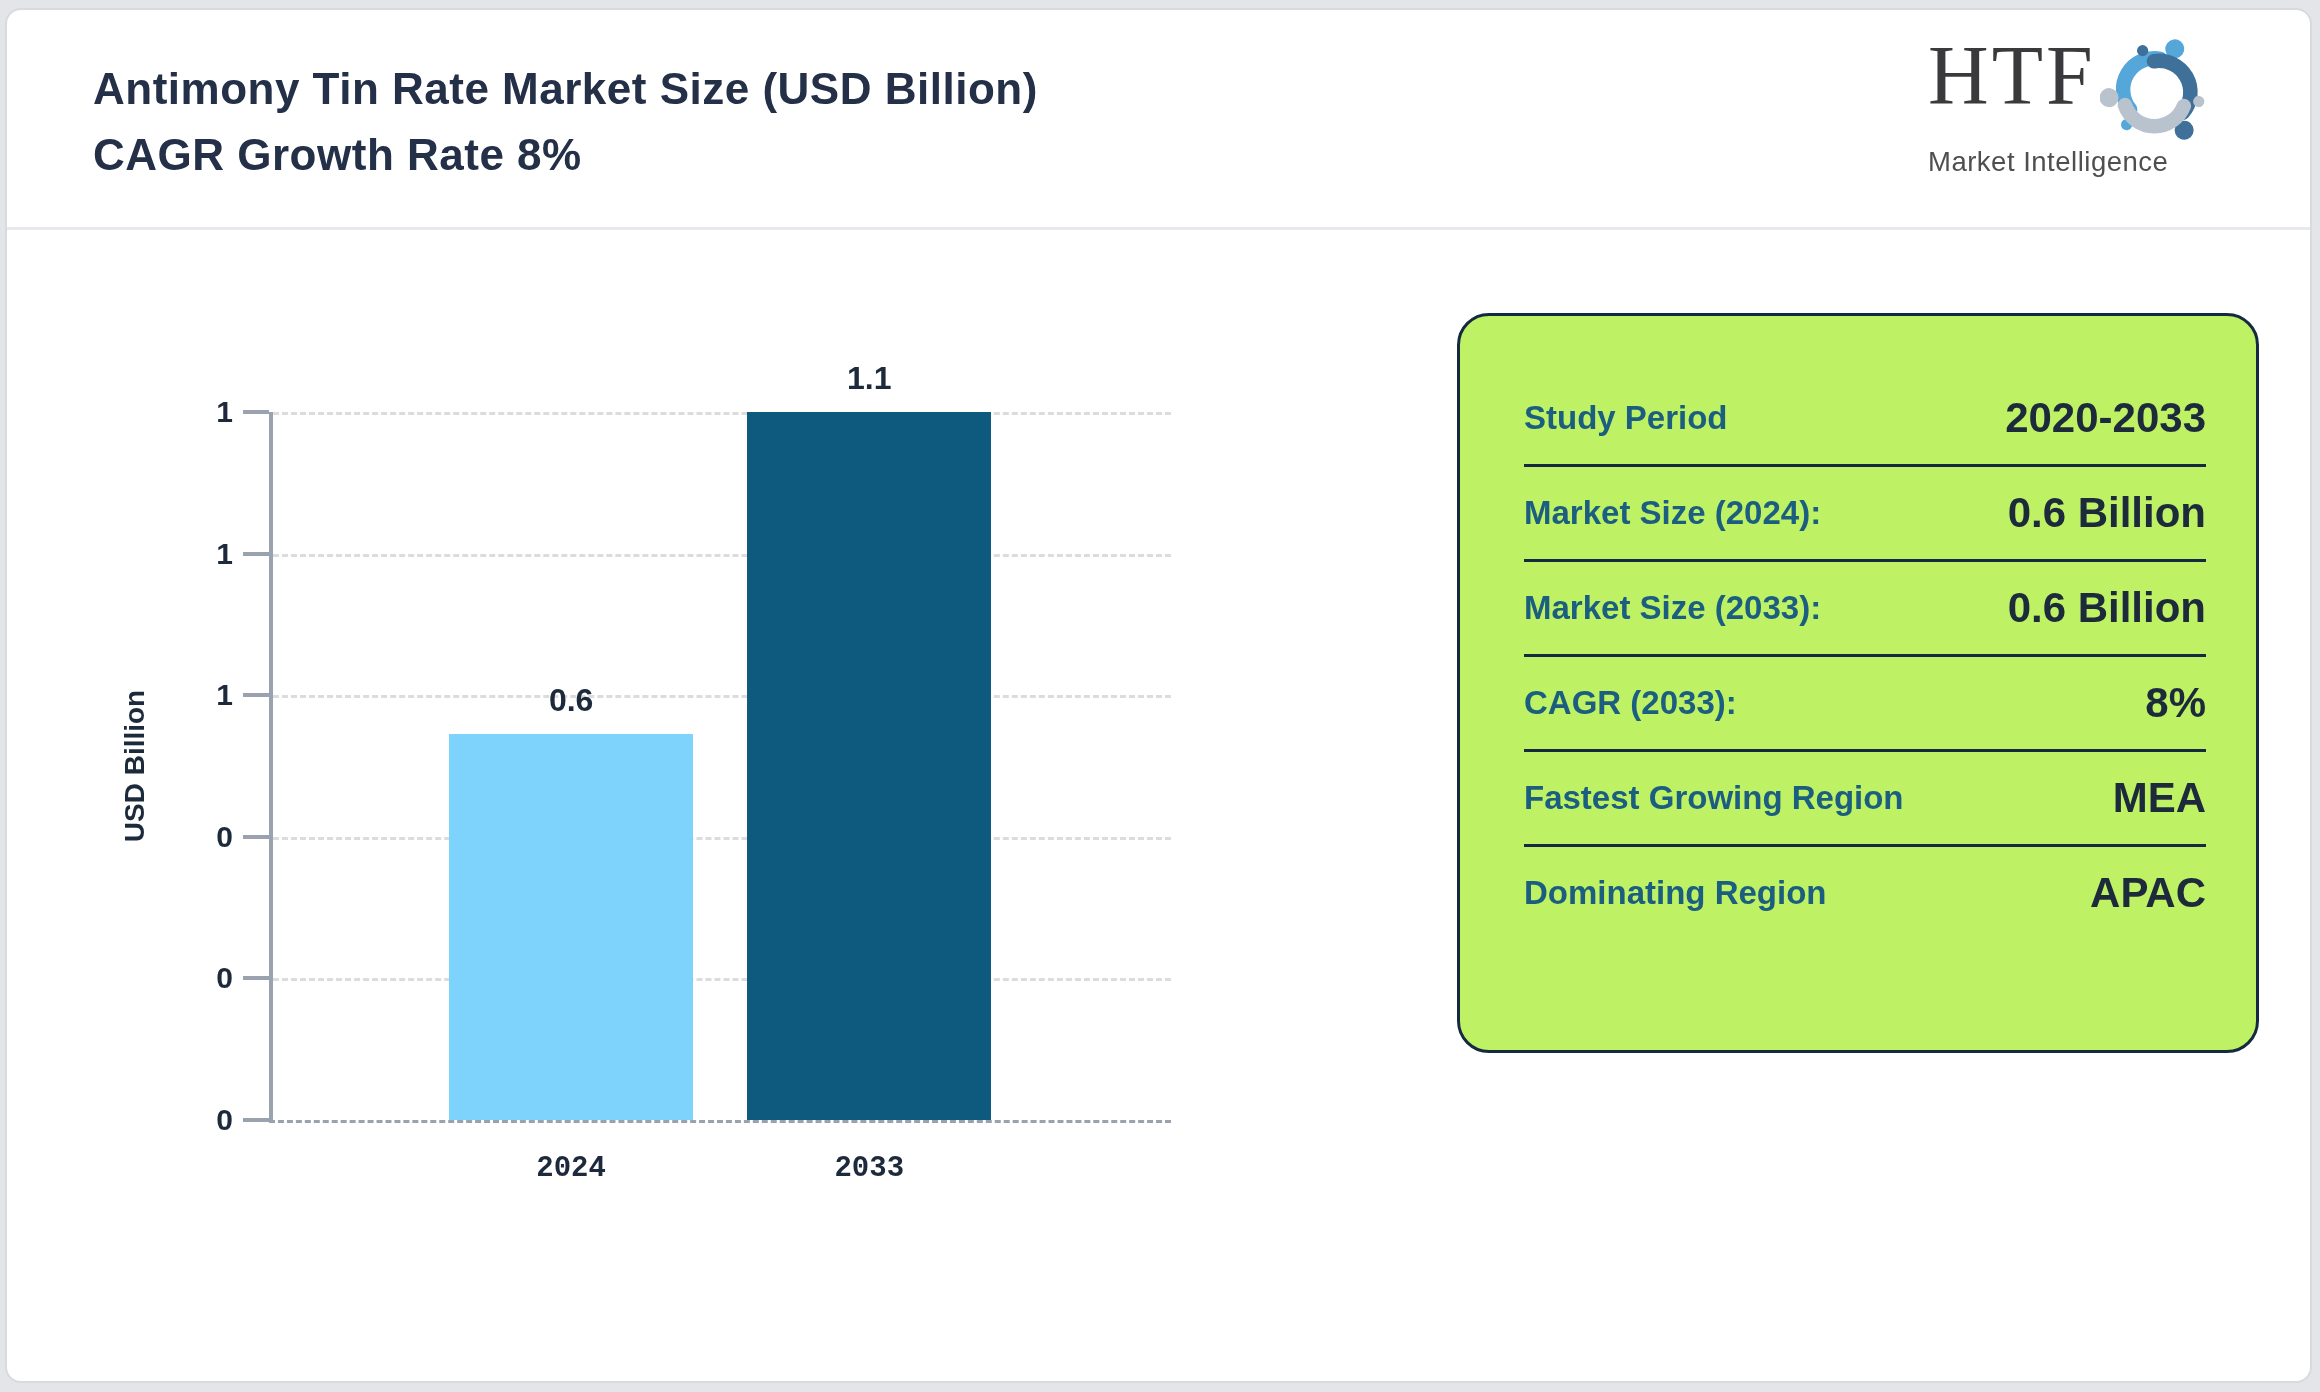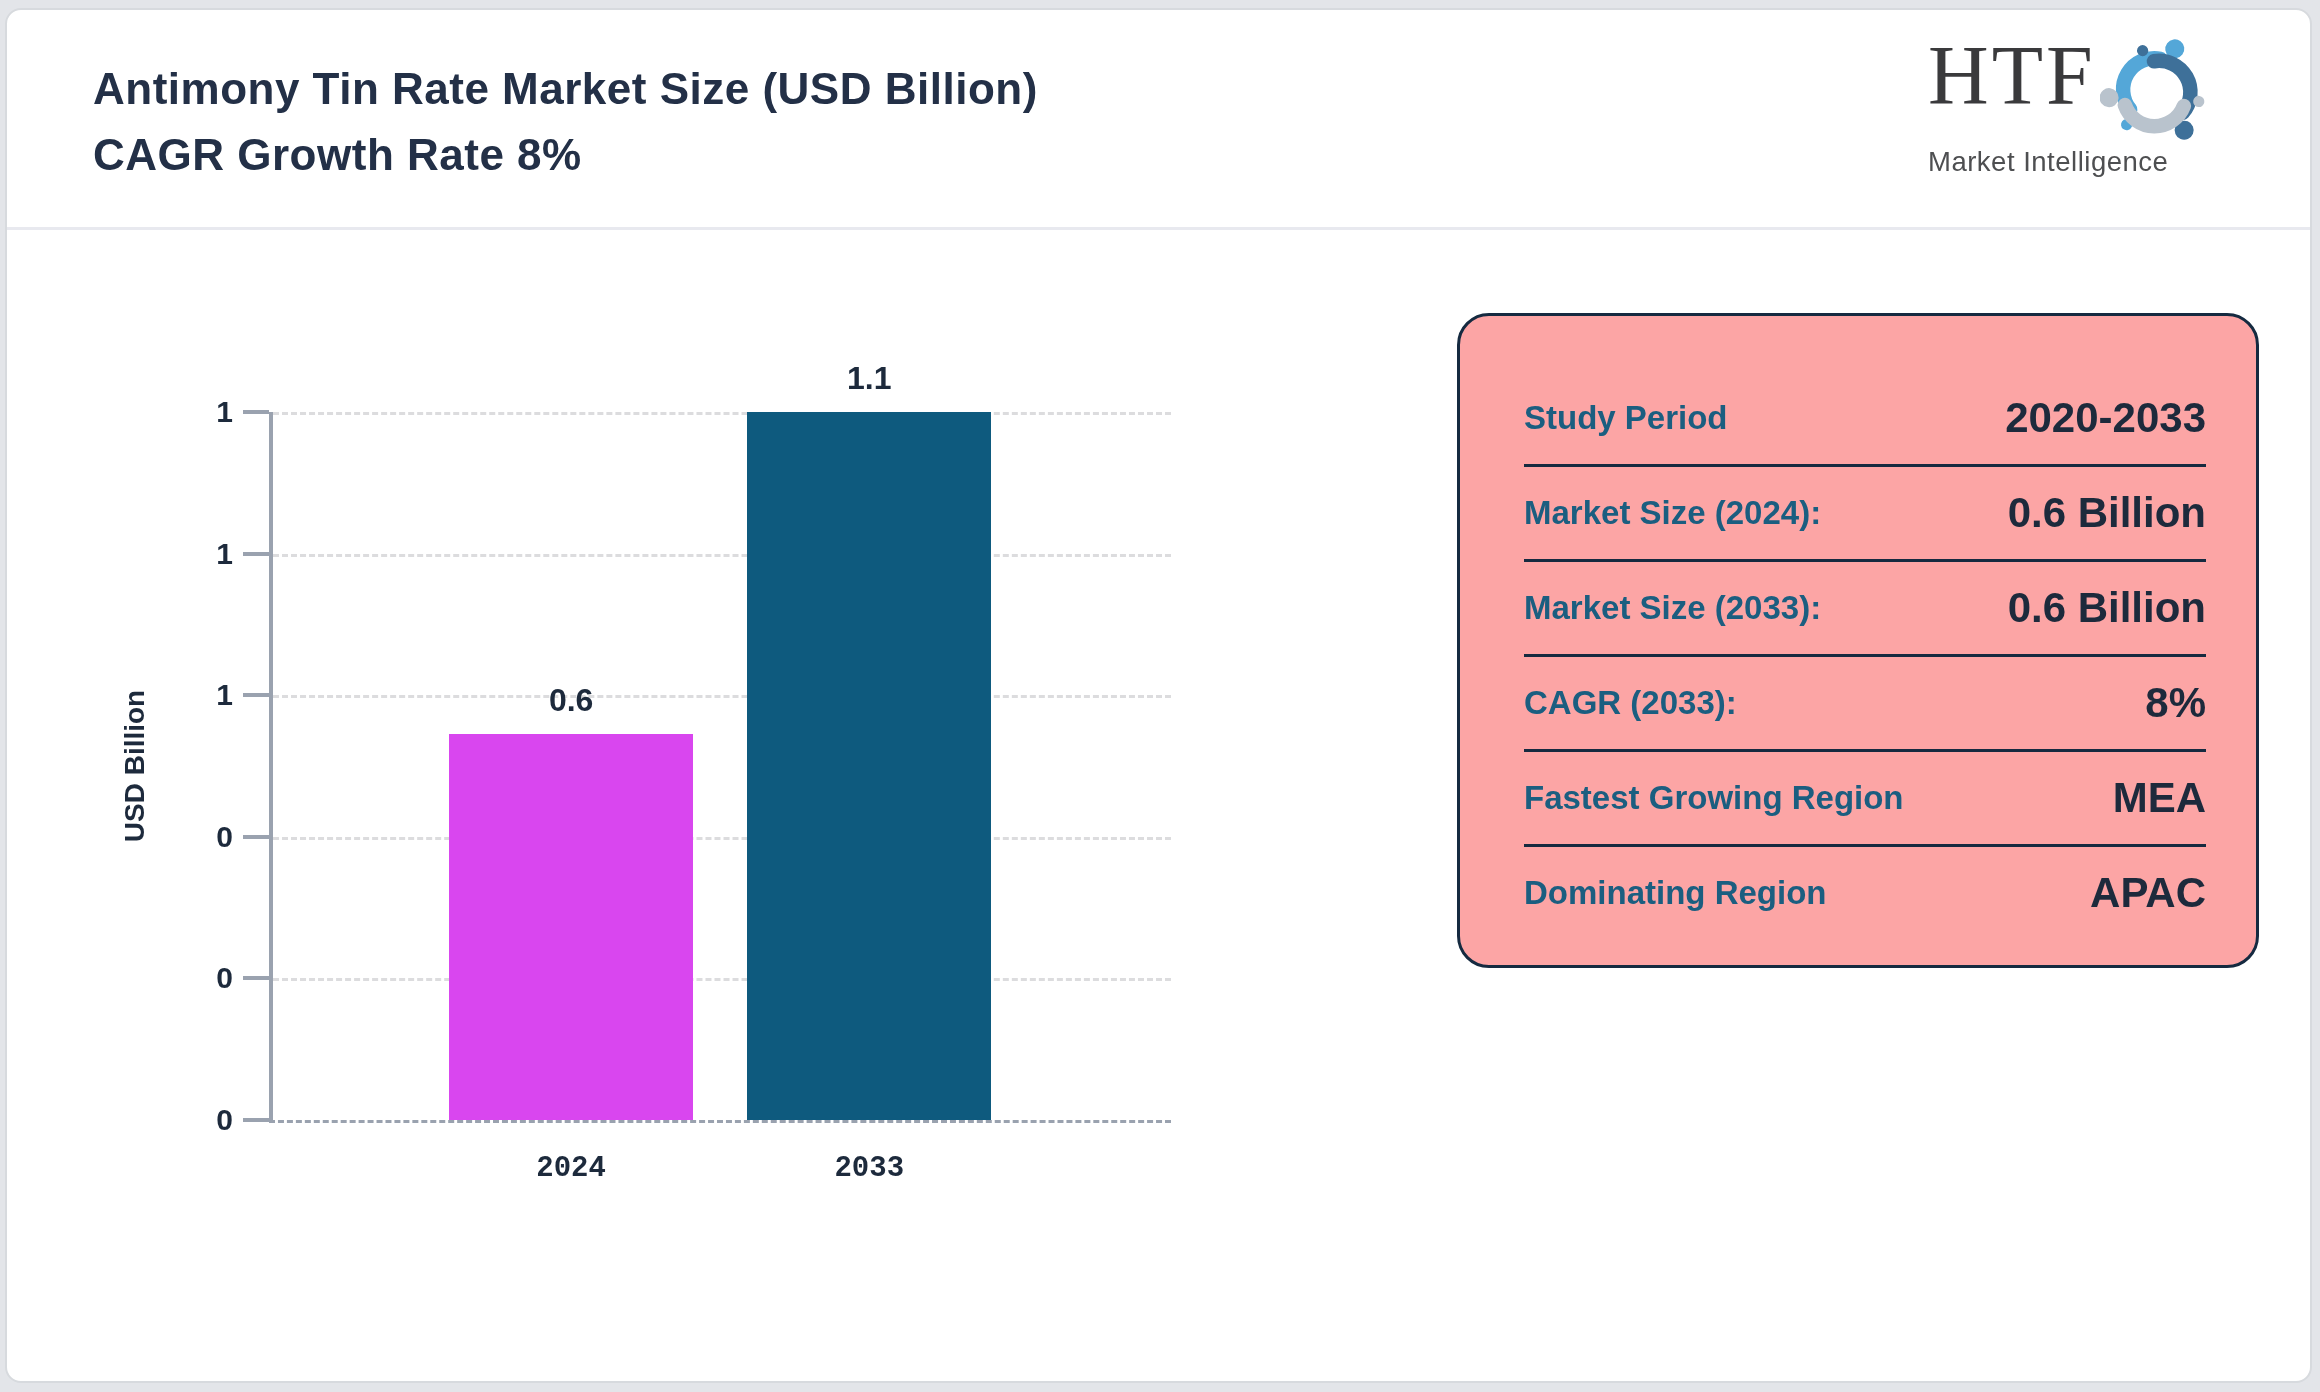--- a/index.html
+++ b/index.html
@@ -72,24 +72,24 @@
     font-size:29px; font-weight:bold; color:#1d2a3c;font-family:Liberation Mono, monospace;
   }
   .ylabel{
     position:absolute; left:-138px; top:50%;
     transform:translate(-50%,-50%) rotate(-90deg);
     font-size:28px; font-weight:bold; color:#1d2a3c;
     white-space:nowrap;
   }
   
   .card{
-    position:absolute; left:1450px; top:303px; width:802px; height:655px;
+    position:absolute; left:1450px; top:303px; width:802px; height:740px;
     border:3px solid #152a40; border-radius:32px;
     padding:56px 50px 0 64px; box-sizing:border-box;
-    background:#fca5a5;
+    background:#bef264;
   }
   .card-row{
     height:92px; display:flex; align-items:center; justify-content:space-between;
     border-bottom:3px solid #152a40;
   }
   .card-row:last-child{border-bottom:none;}
   .card-label{font-size:33px; font-weight:bold;}
   .card-value{font-size:42px; font-weight:bold; text-align:right;}
 </style>
 </head>
@@ -141,21 +141,21 @@
       <div class="ticklabel" style="top: 60%;">0</div>
       <div class="gridline" style="top: 40%;"></div>
       <div class="tickmark" style="top: 40%;"></div>
       <div class="ticklabel" style="top: 40%;">1</div>
       <div class="gridline" style="top: 20%;"></div>
       <div class="tickmark" style="top: 20%;"></div>
       <div class="ticklabel" style="top: 20%;">1</div>
       <div class="gridline" style="top: 0%;"></div>
       <div class="tickmark" style="top: 0%;"></div>
       <div class="ticklabel" style="top: 0%;">1</div>
-      <div class="bar" style="left: 19.6%; width: 27.2%; height: 54.5455%; background: #d946ef;">
+      <div class="bar" style="left: 19.6%; width: 27.2%; height: 54.5455%; background: #7dd3fc;">
         <div class="bar-label">0.6</div>
       </div>
       <div class="xlabel" style="left: 33.2%;">2024</div>
       <div class="bar" style="left: 52.8%; width: 27.2%; height: 100%; background: rgb(14, 90, 126);">
         <div class="bar-label">1.1</div>
       </div>
       <div class="xlabel" style="left: 66.4%;">2033</div>
     </div>
 
   <div class="card">

